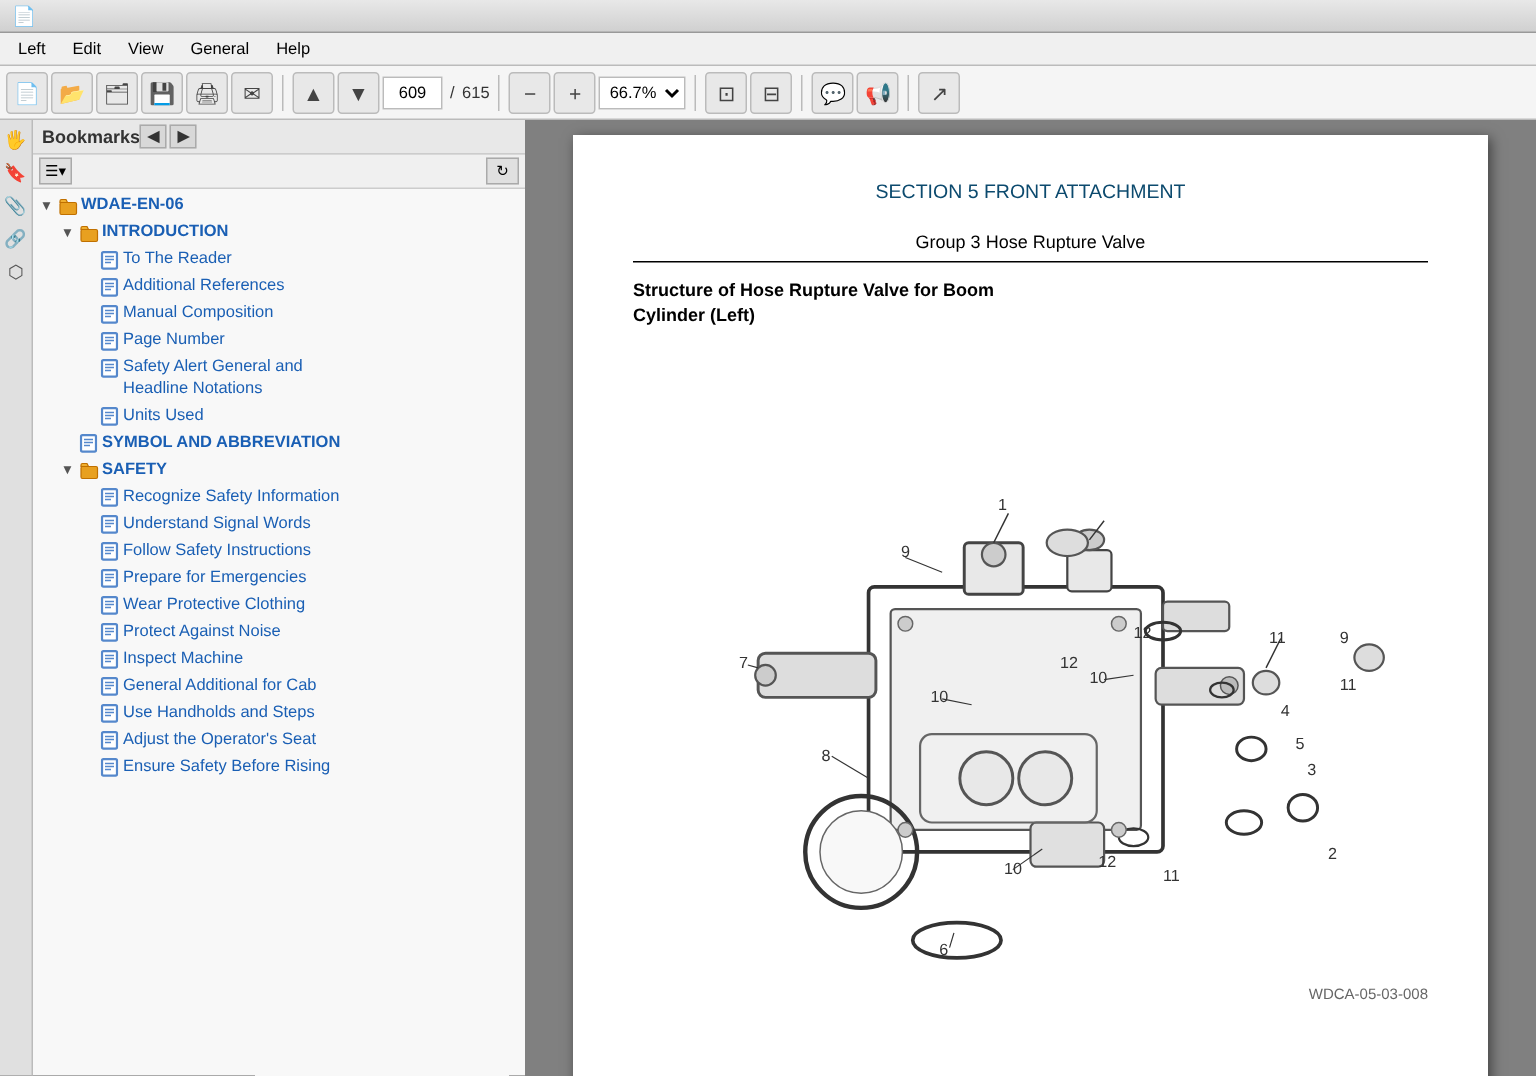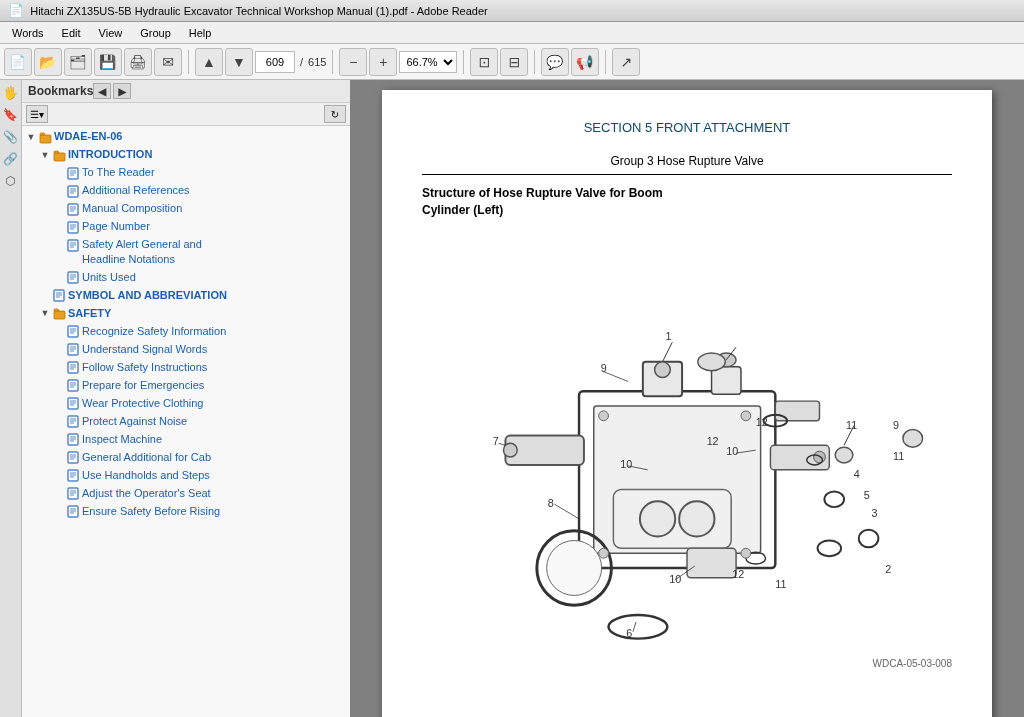--- a/index.html
+++ b/index.html
@@ -273,28 +273,27 @@
       display: flex;
       width: 350px;
       height: 100%;
     }
   </style>
 </head>
 <body>
 
 <div id="titlebar">
   <span class="icon">📄</span>
-  <span>Hitachi ZX135US-5B Hydraulic Excavator Technical Workshop Manual (1).pdf - Adobe Reader</span>
 </div>
 
 <div id="menubar">
-  <span>Words</span>
+  <span>Left</span>
   <span>Edit</span>
   <span>View</span>
-  <span>Group</span>
+  <span>General</span>
   <span>Help</span>
 </div>
 
 <div id="toolbar">
   <div class="toolbar-btn">📄</div>
   <div class="toolbar-btn">📂</div>
   <div class="toolbar-btn">🗂</div>
   <div class="toolbar-btn">💾</div>
   <div class="toolbar-btn">🖨</div>
   <div class="toolbar-btn">✉</div>

